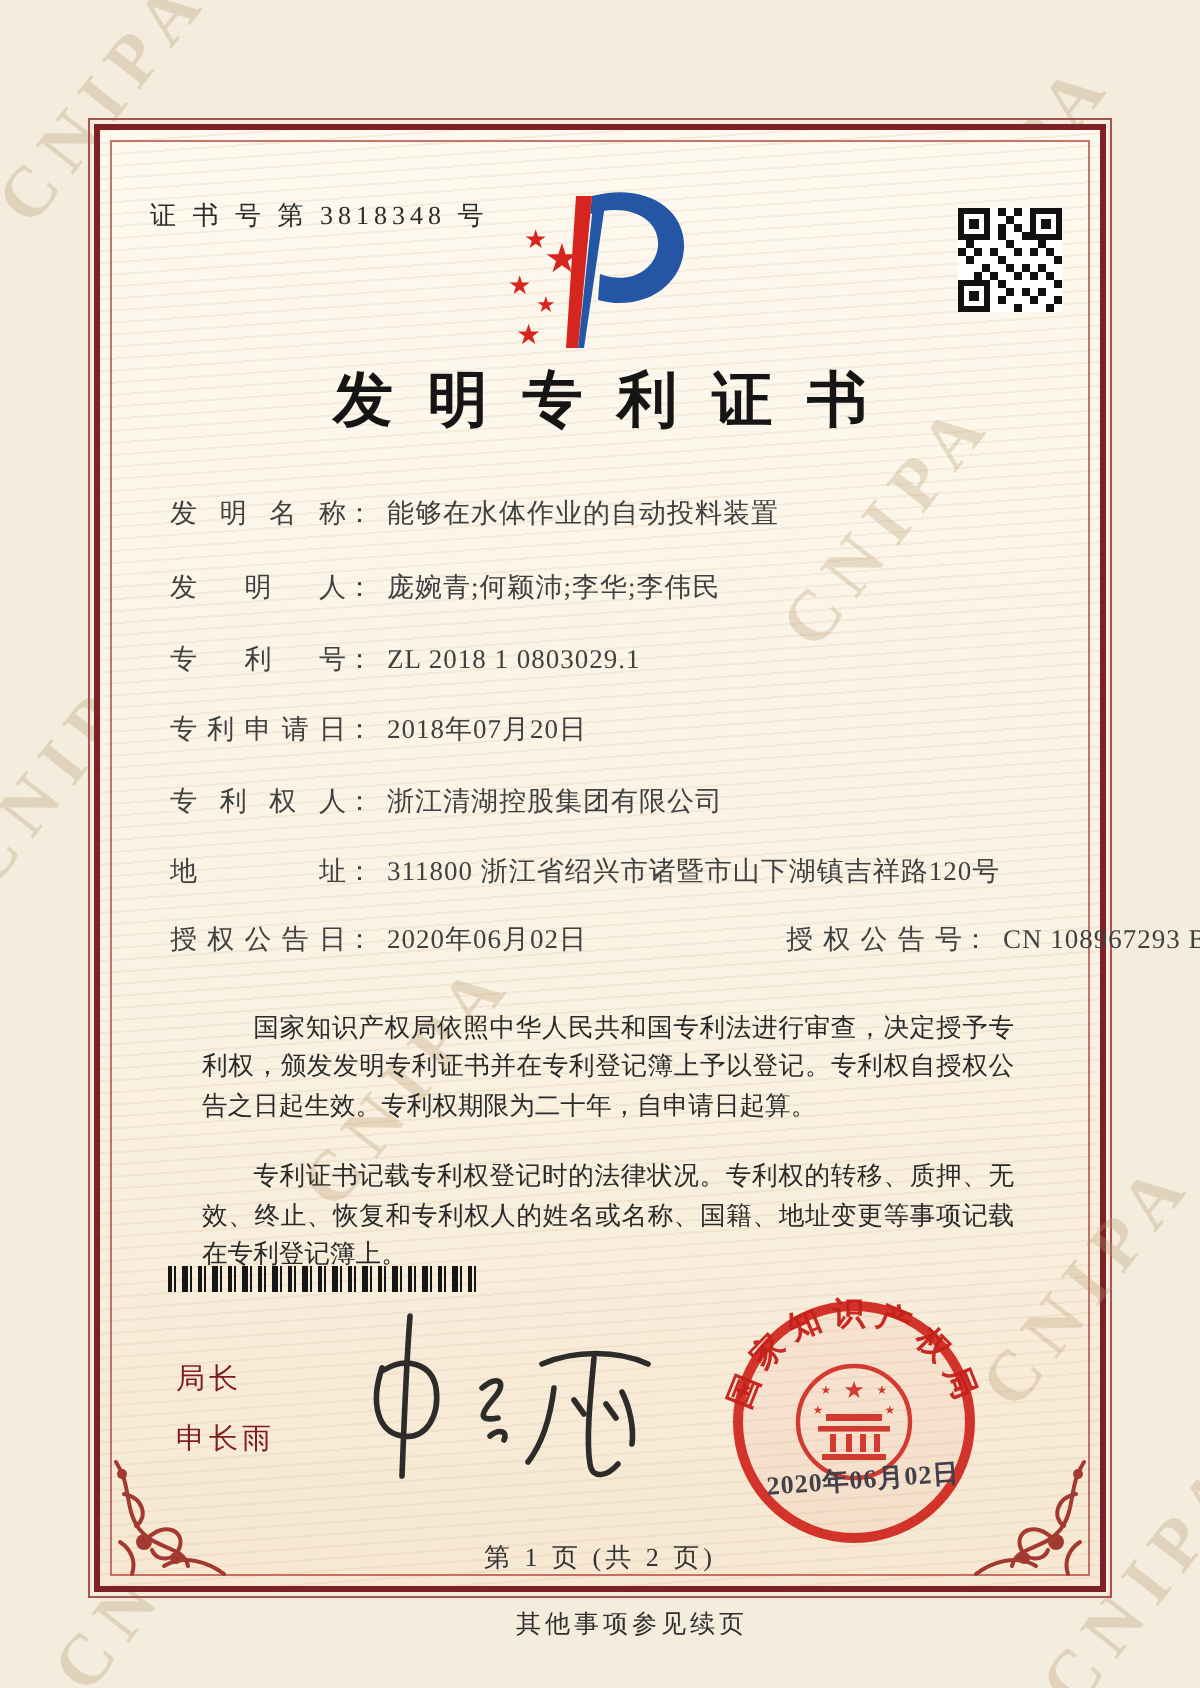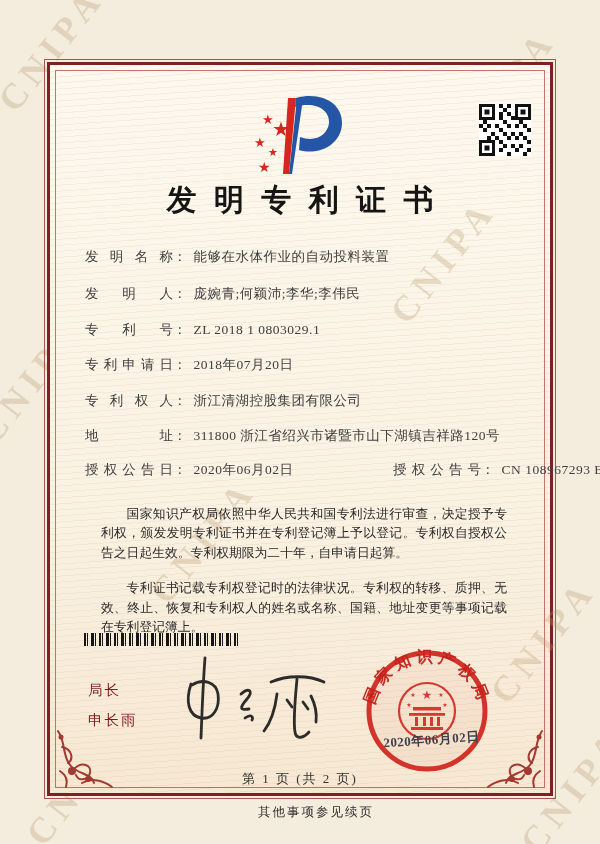--- a/index.html
+++ b/index.html
@@ -129,20 +129,21 @@
     </svg>
   </div>
 </div>
 
 <div class="content">
 
   <span class="wm" style="left:370px;top:240px">CNIPA</span>
   <span class="wm" style="left:130px;top:520px">CNIPA</span>
   <span class="wm" style="left:470px;top:620px">CNIPA</span>
 
+  <div class="cert-no">证 书 号 第 3818348 号</div>
 
   <svg class="logo" width="104" height="92" viewBox="0 0 104 92">
     <path d="M46 8 C 72 1 93 14 92 34 C 91 54 70 66 49 60 L 50 47 C 66 53 78 44 79 33 C 80 19 64 11 45 17 Z" fill="#2456a5"></path>
     <polygon points="38,8 46,8 39,84 33,84" fill="#d6261f"></polygon>
     <polygon points="47,8 53,9 42,84 39,84" fill="#2456a5"></polygon>
     <g fill="#d6261f" font-family="'DejaVu Sans',sans-serif">
       <text x="12" y="34" font-size="13">★</text>
       <text x="22" y="46" font-size="20">★</text>
       <text x="4" y="57" font-size="13">★</text>
       <text x="18" y="66" font-size="11">★</text>

